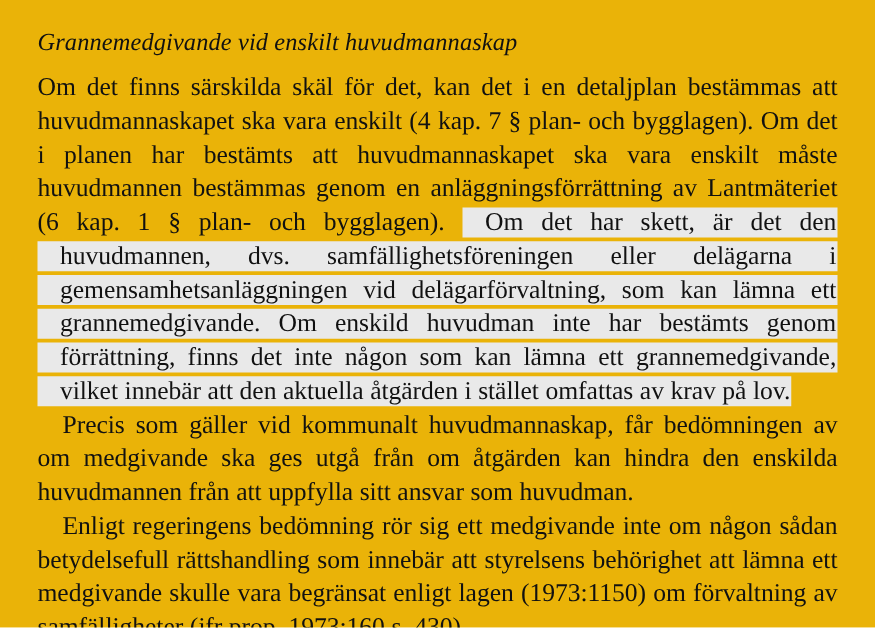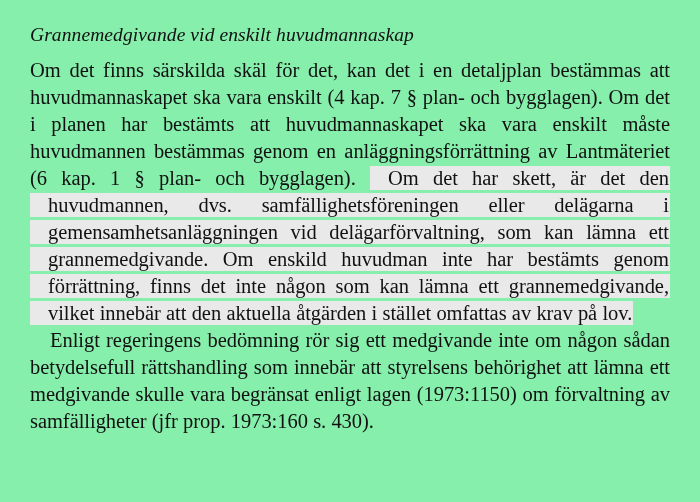--- a/index.html
+++ b/index.html
@@ -14,21 +14,21 @@
     font-family: "Liberation Serif", "DejaVu Serif", serif;
     color: #111111;
     -webkit-font-smoothing: antialiased;
   }
   .page {
     position: relative;
     width: 700px;
     height: 502px;
     box-sizing: border-box;
     padding: 0 30px 0 30px;
-    background: #86efac;
+    background: #eab308;
   }
   .doc-heading {
     font-style: italic;
     font-size: 19.5px;
     line-height: 27px;
     font-weight: 400;
     margin: 0;
     padding-top: 21px;
     letter-spacing: 0.1px;
     white-space: nowrap;
@@ -59,17 +59,18 @@
 <body>
 
 <div class="page">
 
   <h2 class="doc-heading">Grannemedgivande vid enskilt huvudmannaskap</h2>
 
   <div class="body-block">
 
     <p class="para"><span>Om det finns särskilda skäl för det, kan det i en detaljplan bestämmas att huvudmannaskapet ska vara enskilt (4 kap. 7 § plan- och bygglagen). Om det i planen har bestämts att huvudmannaskapet ska vara enskilt måste huvudmannen bestämmas genom en anläggningsförrättning av Lantmäteriet (6 kap. 1 § plan- och bygglagen). </span><span class="hl">Om det har skett, är det den huvudmannen, dvs. samfällighetsföreningen eller delägarna i gemensamhetsanläggningen vid delägarförvaltning, som kan lämna ett grannemedgivande. Om enskild huvudman inte har bestämts genom förrättning, finns det inte någon som kan lämna ett grannemedgivande, vilket innebär att den aktuella åtgärden i stället omfattas av krav på lov.</span></p>
 
+    <p class="para indented"><span>Precis som gäller vid kommunalt huvudmannaskap, får bedömningen av om medgivande ska ges utgå från om åtgärden kan hindra den enskilda huvudmannen från att uppfylla sitt ansvar som huvudman.</span></p>
 
     <p class="para indented"><span>Enligt regeringens bedömning rör sig ett medgivande inte om någon sådan betydelsefull rättshandling som innebär att styrelsens behörighet att lämna ett medgivande skulle vara begränsat enligt lagen (1973:1150) om förvaltning av samfälligheter (jfr prop. 1973:160 s. 430).</span></p>
 
   </div>
 </div>
 
 </body></html>

